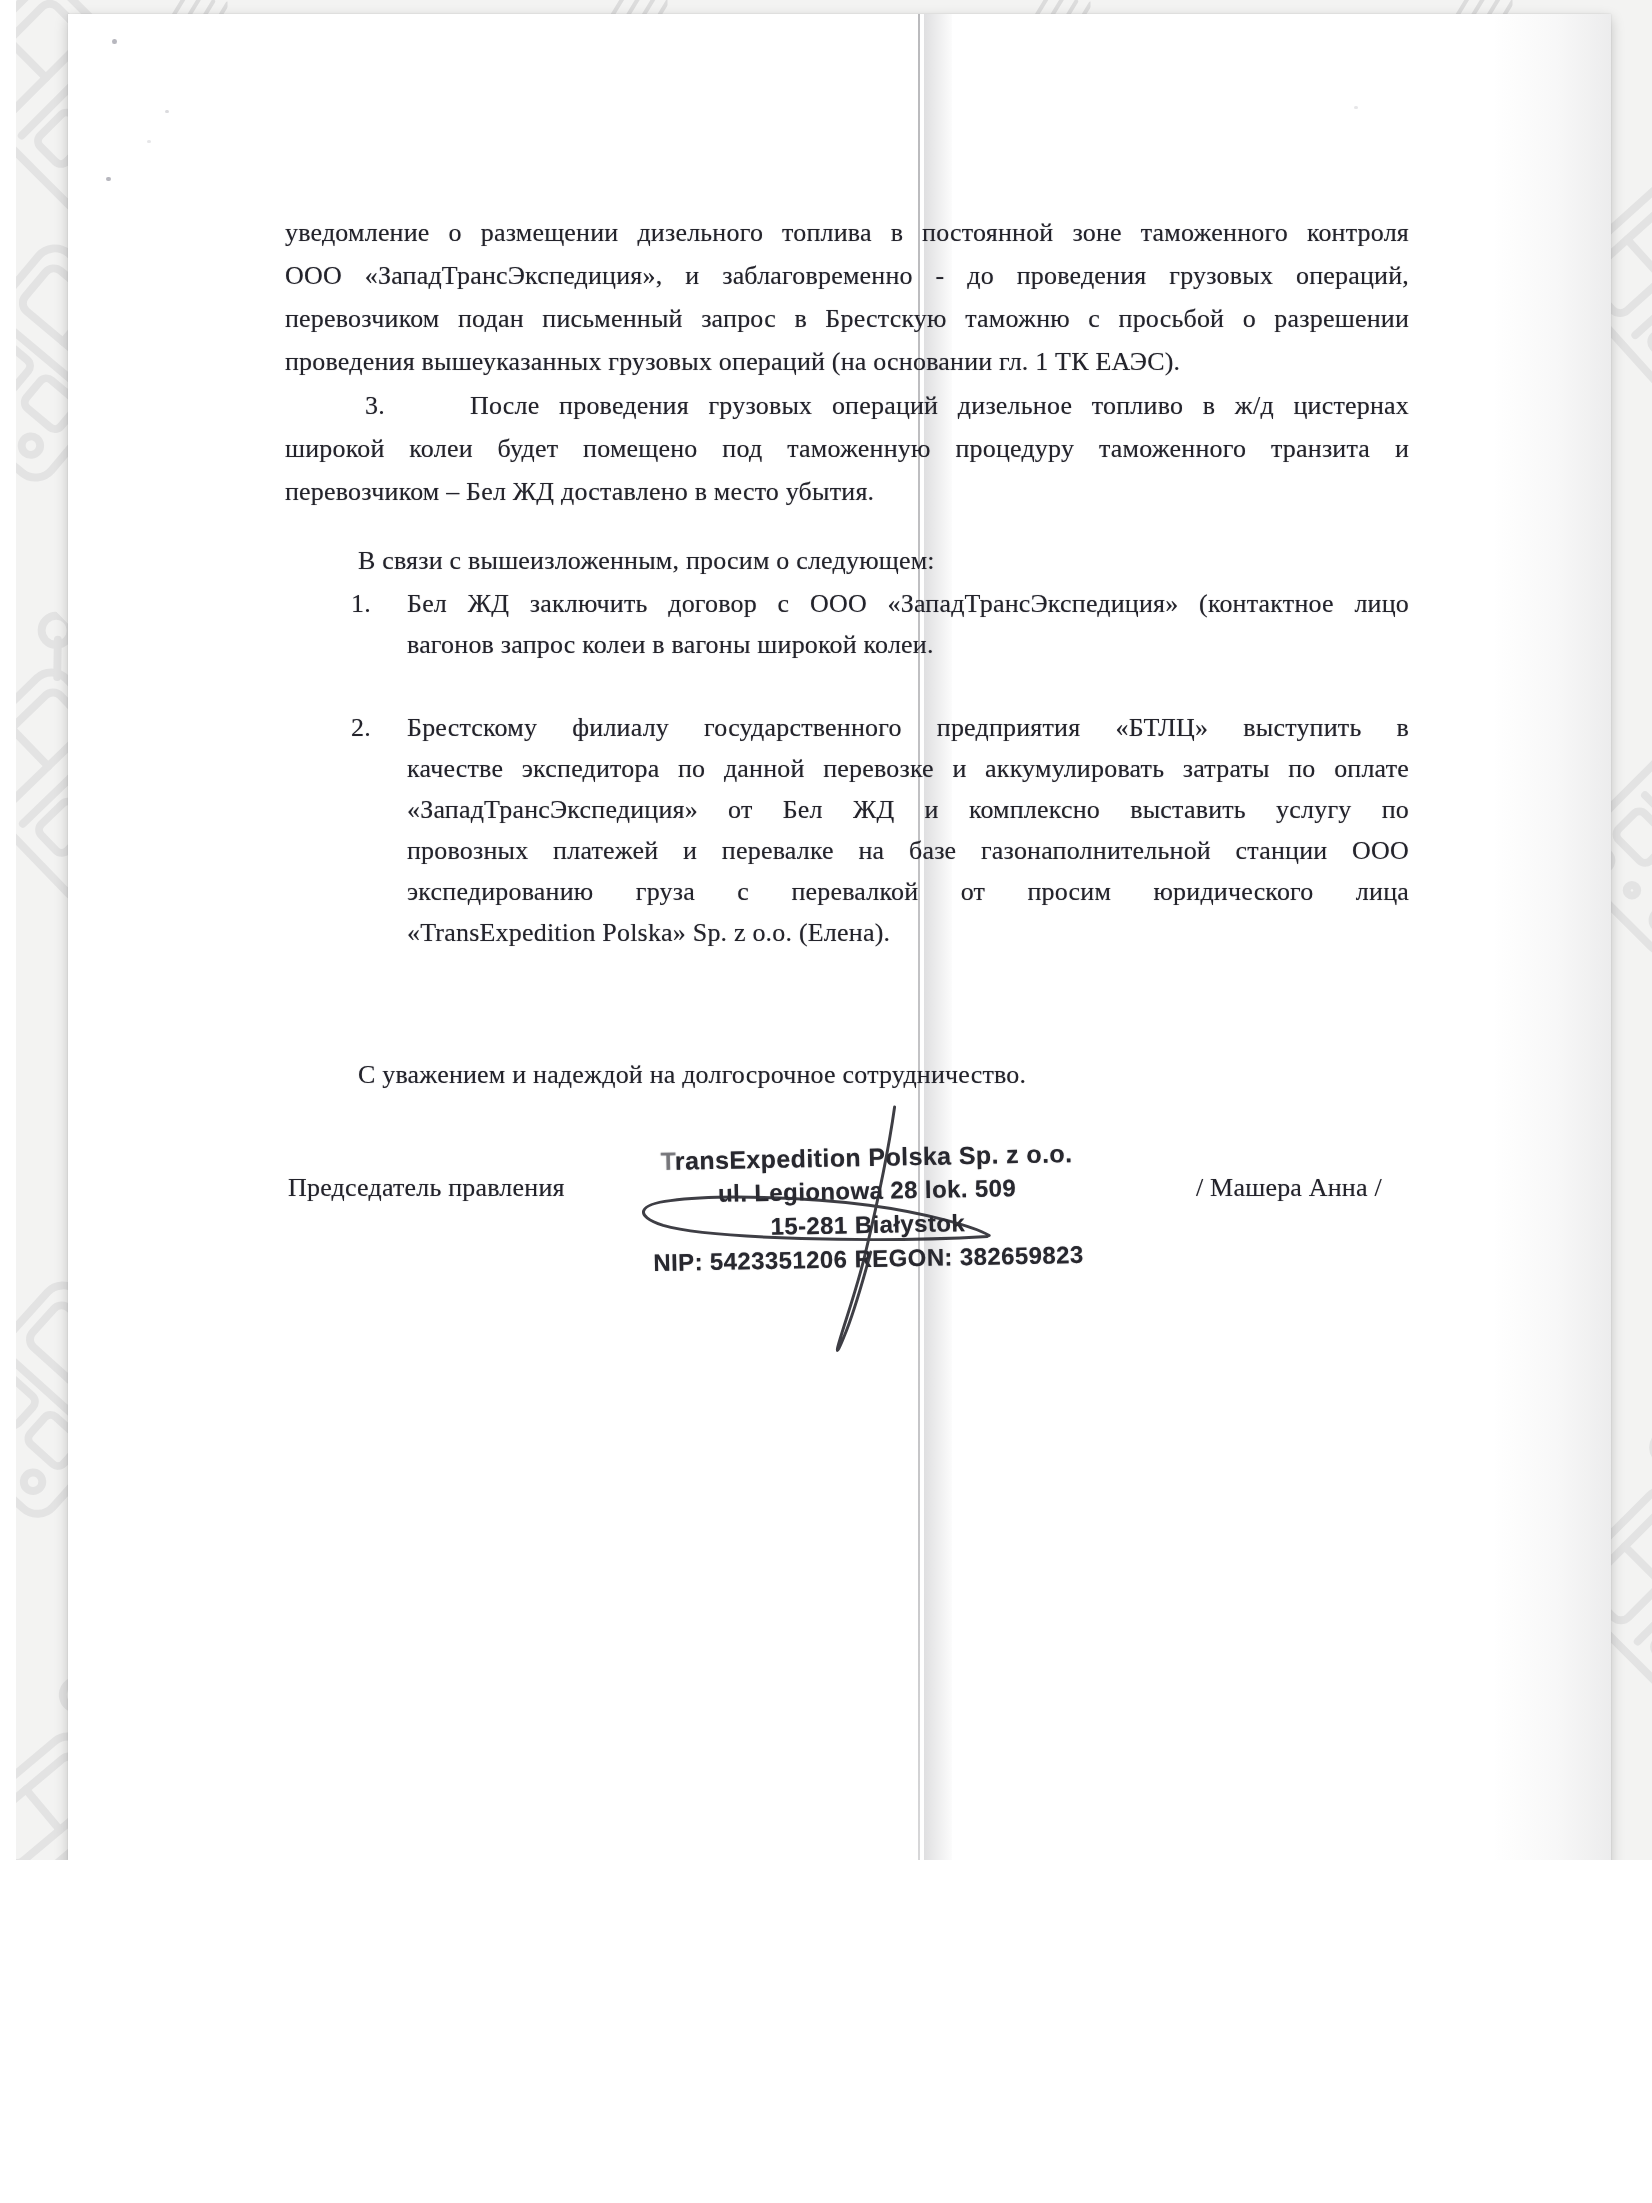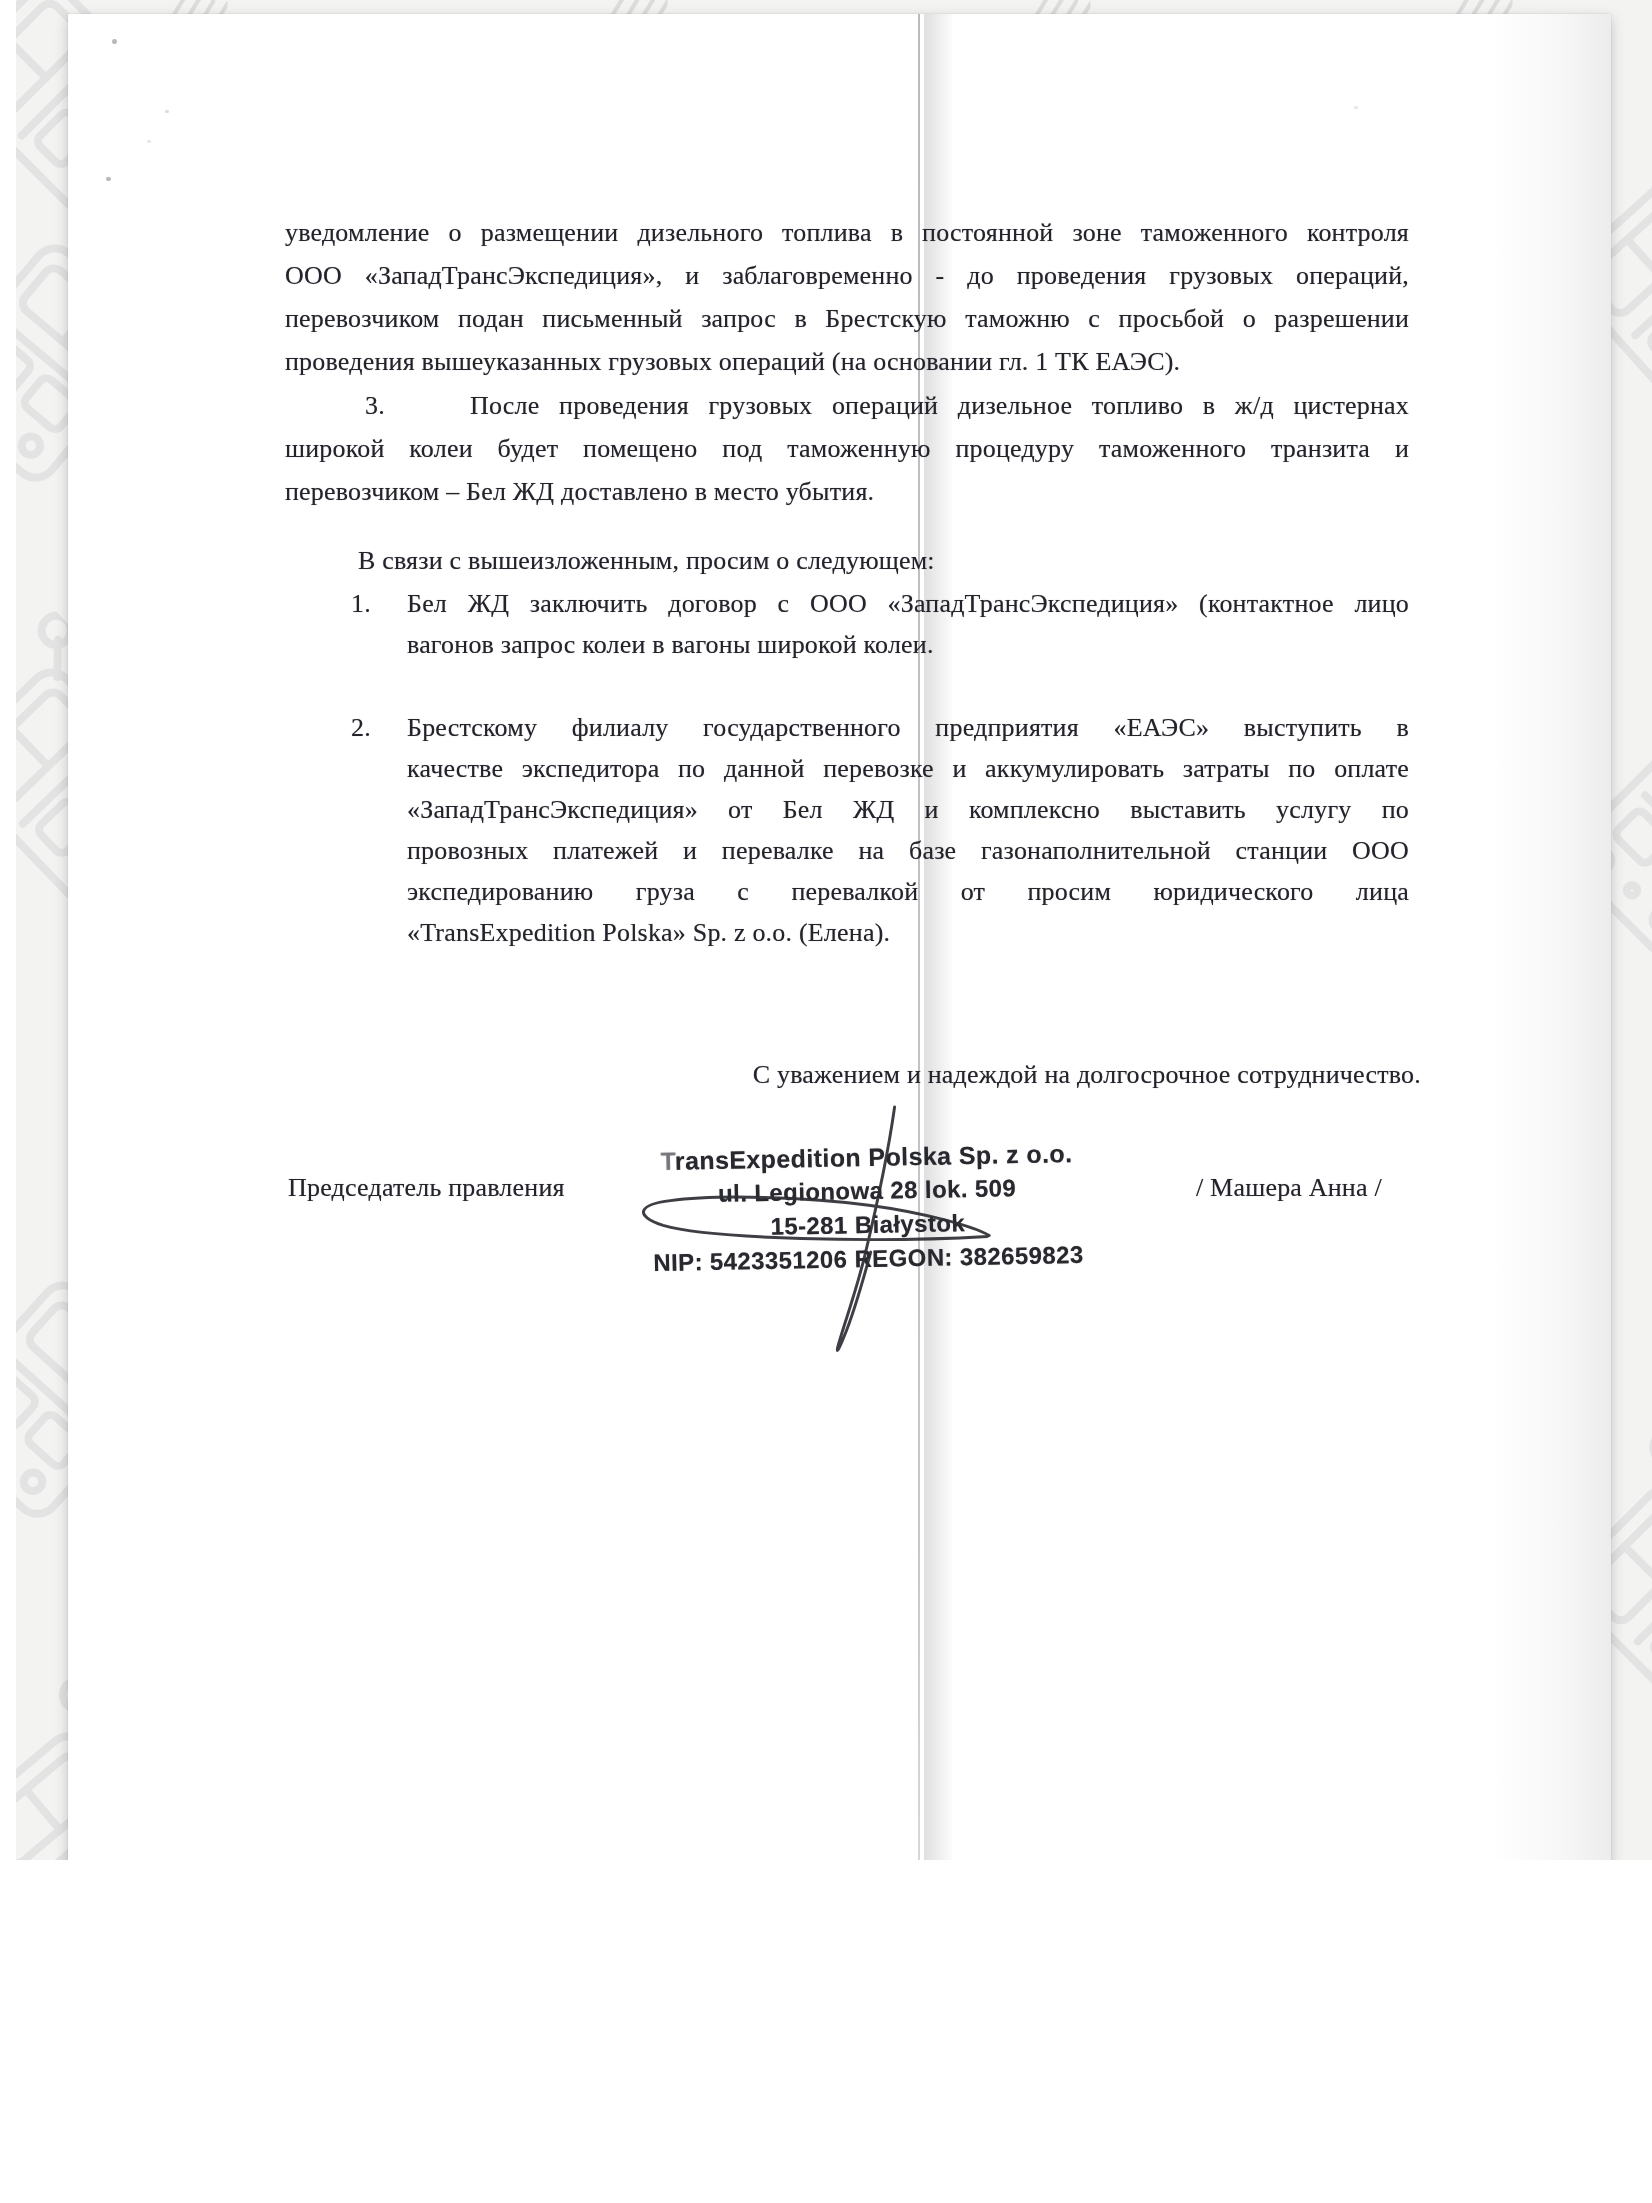--- a/index.html
+++ b/index.html
@@ -63,21 +63,21 @@
   .p3-marker { display: inline-block; margin-left: 80px; width: 105px; }
 
   .intro { left: 217px; top: 525px; width: 1124px; padding-left: 73px; box-sizing: border-box; line-height: 43px; white-space: nowrap; }
 
   .list-item { left: 217px; width: 1124px; }
   .li-1 { top: 569px; }
   .li-2 { top: 693px; }
   .li-marker { position: absolute; left: 66px; top: 0; line-height: 41px; }
   .li-lines { margin-left: 122px; width: 1002px; }
 
-  .closing { left: 229px; top: 1039px; width: 1124px; padding-left: 69px; box-sizing: border-box; line-height: 43px; white-space: nowrap; text-align: right; }
+  .closing { left: 221px; top: 1039px; width: 1124px; padding-left: 69px; box-sizing: border-box; line-height: 43px; white-space: nowrap; }
 
   .sig-title { left: 220px; top: 1155px; line-height: 37px; white-space: nowrap; }
   .sig-name  { left: 1128px; top: 1155px; line-height: 37px; white-space: nowrap; }
 
   
   .stamp {
     position: absolute;
     left: 579px; top: 1126px; width: 441px;
     transform: rotate(-1.1deg);
     color: #28282f;
@@ -260,21 +260,21 @@
       <span class="li-marker">1.</span>
       <div class="li-lines">
           <div class="tline">Бел ЖД заключить договор с ООО «ЗападТрансЭкспедиция»  (контактное лицо</div>
           <div class="tline last">вагонов запрос колеи в вагоны широкой колеи.</div>
         </div>
     </div>
 
     <div class="block body-text list-item li-2">
       <span class="li-marker">2.</span>
       <div class="li-lines">
-          <div class="tline">Брестскому филиалу государственного предприятия «ЕАЭС» выступить в</div>
+          <div class="tline">Брестскому филиалу государственного предприятия «БТЛЦ» выступить в</div>
           <div class="tline">качестве экспедитора по данной перевозке и аккумулировать затраты по оплате</div>
           <div class="tline">«ЗападТрансЭкспедиция» от Бел ЖД и комплексно выставить услугу по</div>
           <div class="tline">провозных платежей и перевалке на базе газонаполнительной станции ООО</div>
           <div class="tline">экспедированию груза с перевалкой от просим юридического лица</div>
           <div class="tline last">«TransExpedition Polska» Sp. z o.o. (Елена).</div>
         </div>
     </div>
 
     <div class="block body-text closing">С уважением и надеждой на долгосрочное сотрудничество.</div>
 

